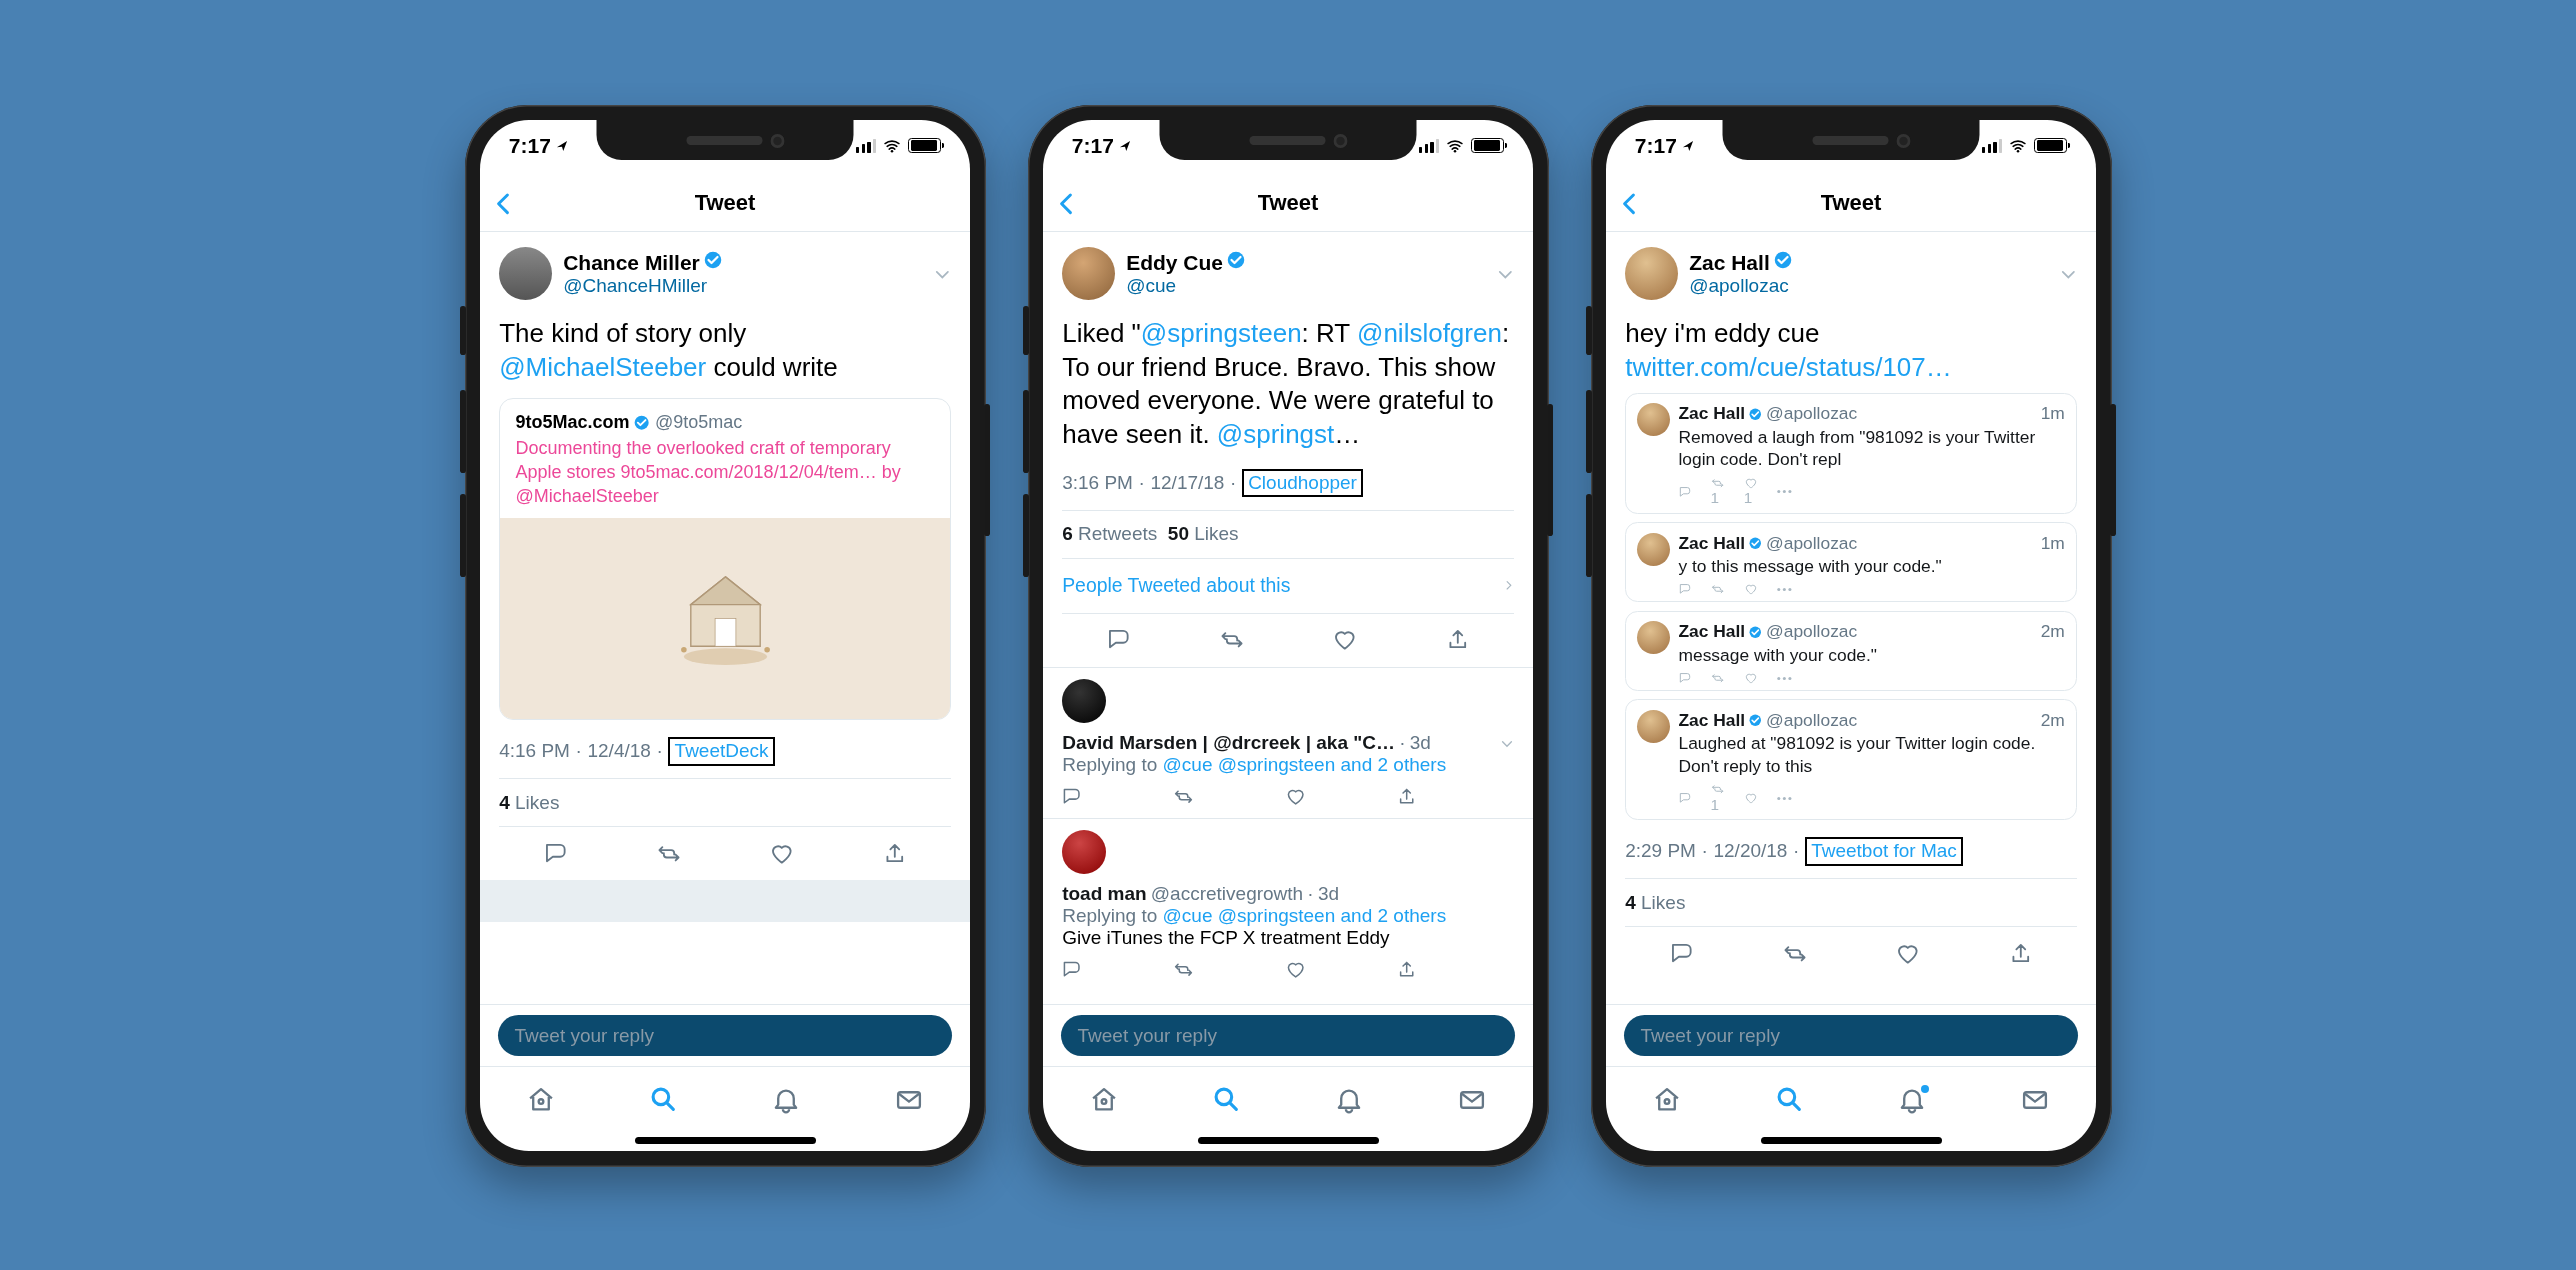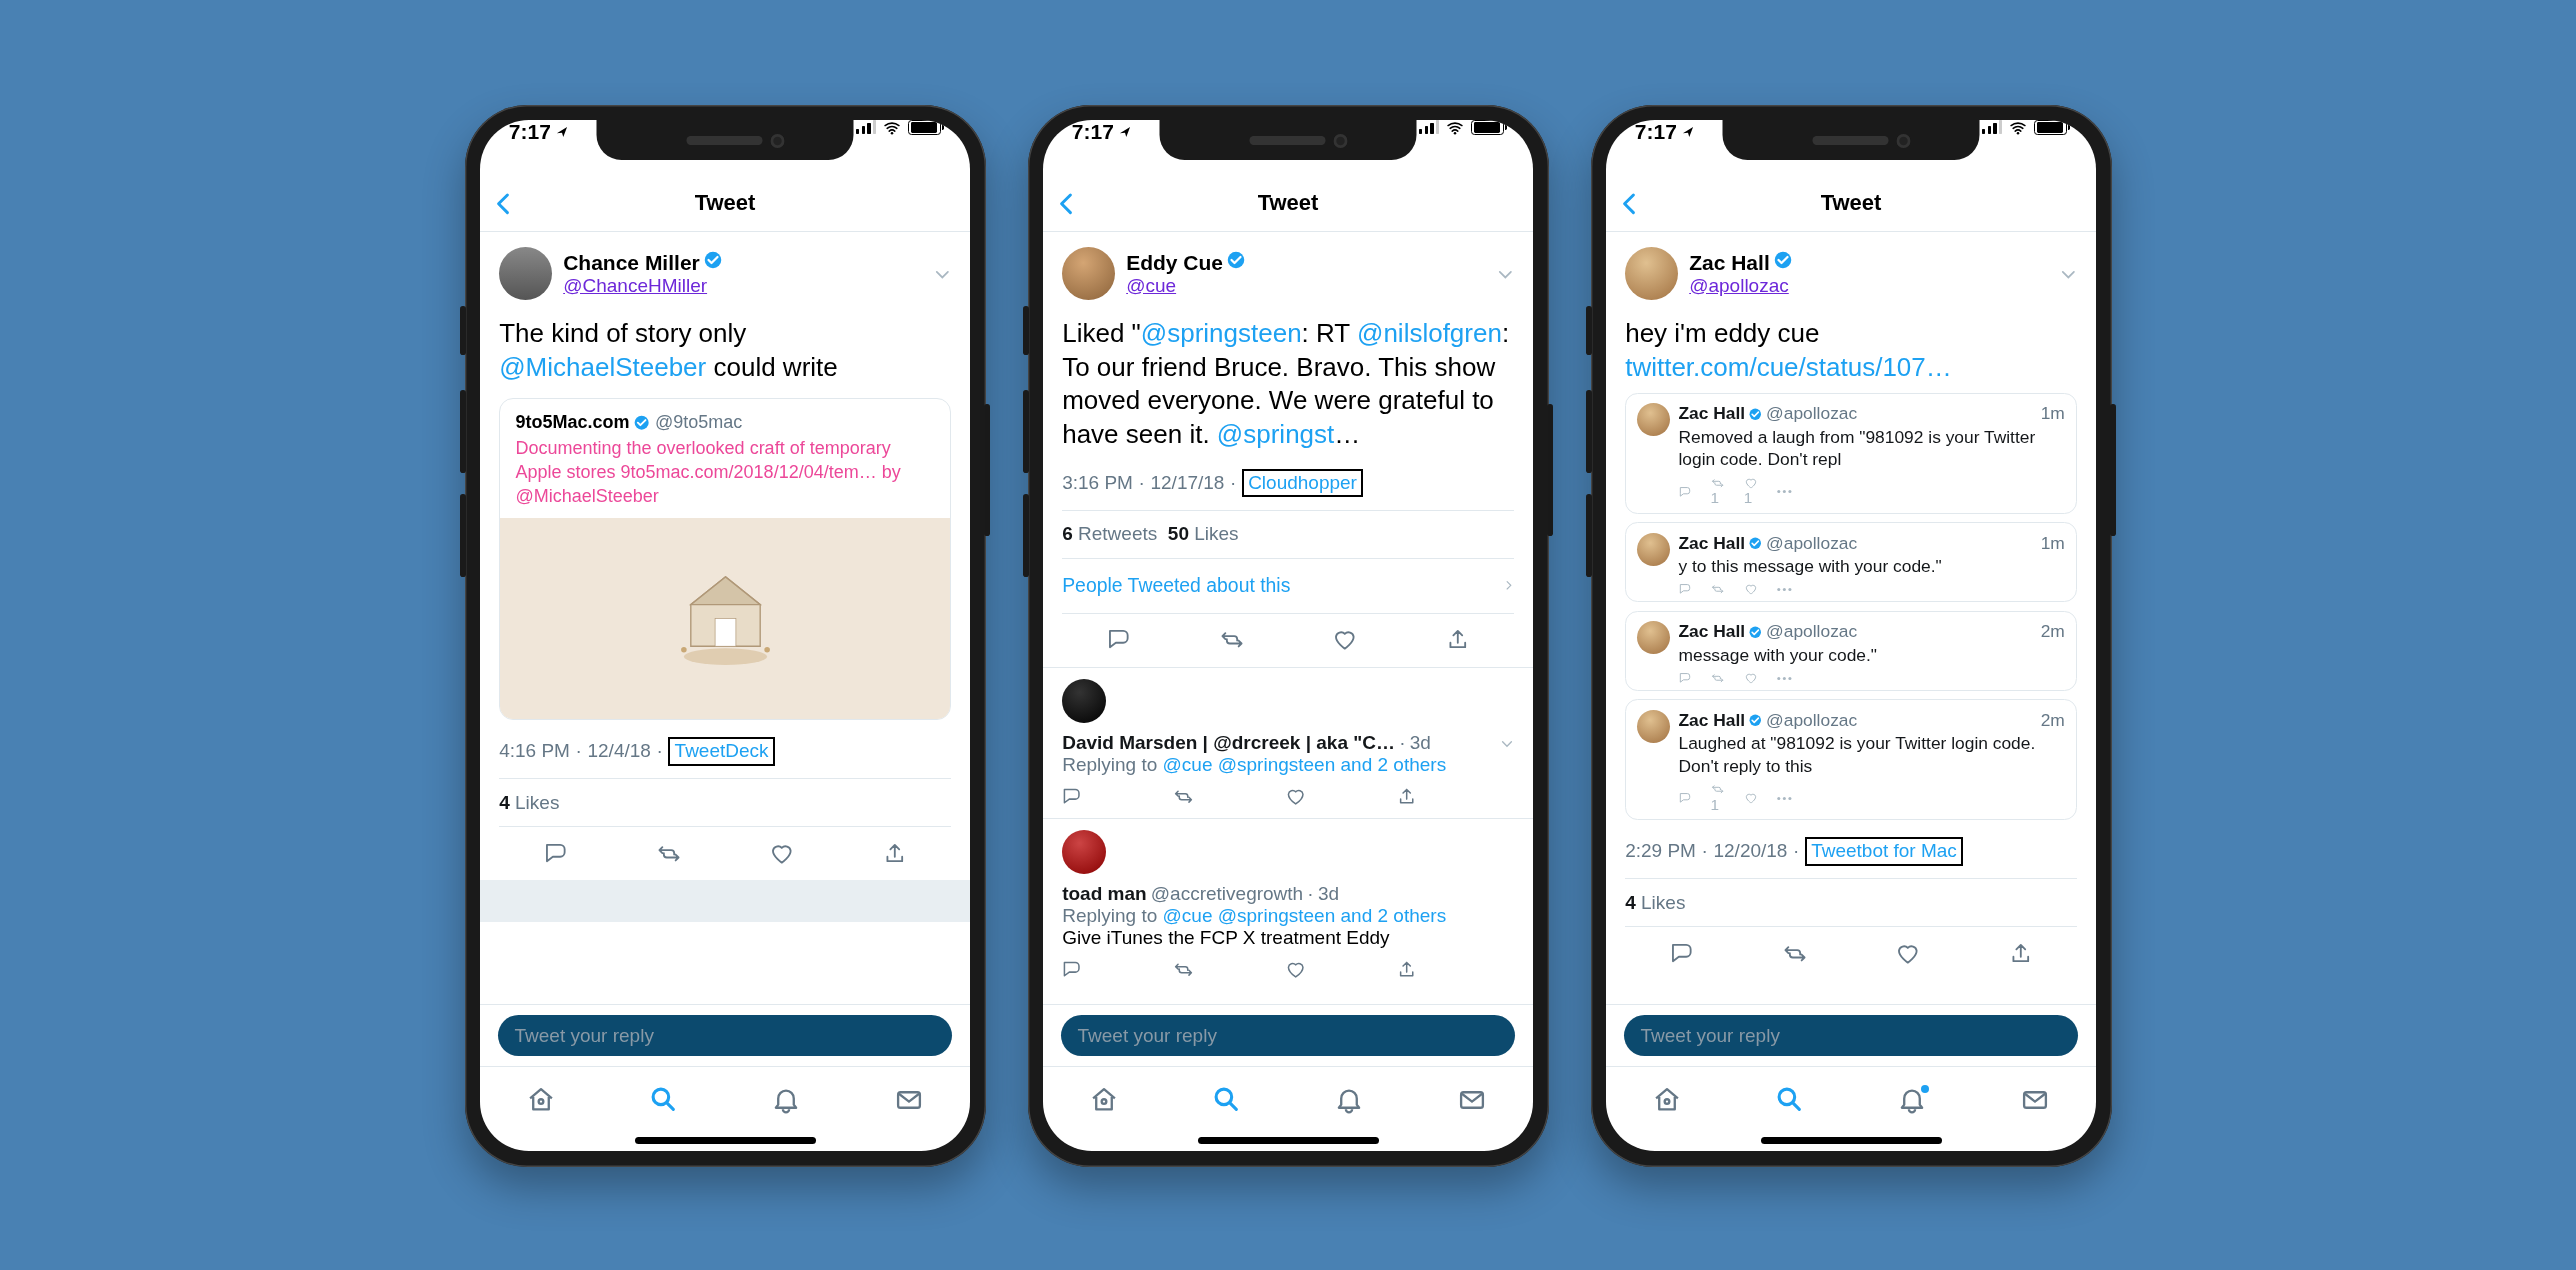--- a/index.html
+++ b/index.html
@@ -44,21 +44,21 @@
   }
   .notch::before {
     content:""; position:absolute; left:90px; top:16.7px; width:76px; height:8.3px;
     background:#333; border-radius:4.2px;
   }
   .notch::after {
     content:""; position:absolute; right:69px; top:14px; width:14px; height:14px;
     background:#222; border-radius:50%; box-shadow:inset 0 0 0 2.8px #333;
   }
   .status-bar {
-    height: 56px; display:flex; justify-content:space-between; align-items:flex-start;
+    height: 56px; display:flex; justify-content:space-between; align-items:center;
     padding: 0 29px 4.2px; font-size: 21px; font-weight:600;
   }
   .status-left { display:flex; align-items:center; gap:4.2px; }
   .status-right { display:flex; align-items:center; gap:7px; }
   .signal-bars { display:flex; gap:2.1px; align-items:flex-end; }
   .signal-bars span { width:3.5px; background:#000; border-radius:0.7px;}
   .signal-bars span:nth-child(1){height:5.6px}.signal-bars span:nth-child(2){height:8.3px}
   .signal-bars span:nth-child(3){height:11px}.signal-bars span:nth-child(4){height:14px; background:#ccc}
   .wifi-icon svg, .loc-icon svg { display:block }
   .battery { width:33px; height:15.3px; border:1.4px solid #000; border-radius:3.5px; position:relative; }
@@ -73,21 +73,21 @@
   .content { flex:1; overflow:hidden; display:flex; flex-direction:column; }
   .scroll { flex:1; overflow:hidden; }
   .tweet-main { padding: 15.3px 19.4px 0; }
   .user-row { display:flex; align-items:center; gap:11px; position:relative; }
   .avatar { width:53px; height:53px; border-radius:50%; background:#ccc; flex-shrink:0; }
   .avatar.small { width:44px; height:44px; }
   .avatar.tiny { width:33px; height:33px; }
   .user-names { display:flex; flex-direction:column; }
   .display-name { font-size:21px; font-weight:700; display:flex; gap:4.2px;}
   .verified-badge { width:18px; height:18px; }
-  .handle { font-size:19px; color:#6d28d9;text-decoration:underline; }
+  .handle { font-size:19px; color:#0369a1; }
   .caret { position:absolute; right:0; color:#aab8c2; }
   .tweet-text { font-size:26px; line-height:1.3; margin-top:16.7px; word-wrap:break-word; }
   .link { color:#1da1f2; }
   .quote-card {
     border:0.7px solid #e1e8ed; border-radius:14px; margin-top:14px; overflow:hidden;
   }
   .qc-head { padding:12.5px 15.3px 2.8px; }
   .qc-name { font-size:18px; font-weight:700; display:inline-flex; align-items:center; gap:4.2px;}
   .qc-handle { font-size:18px; color:#657786; margin-left:2.8px;}
   .qc-text { font-size:18px; padding:0 15.3px 9.7px; line-height:1.35; color:#ec4899;}

